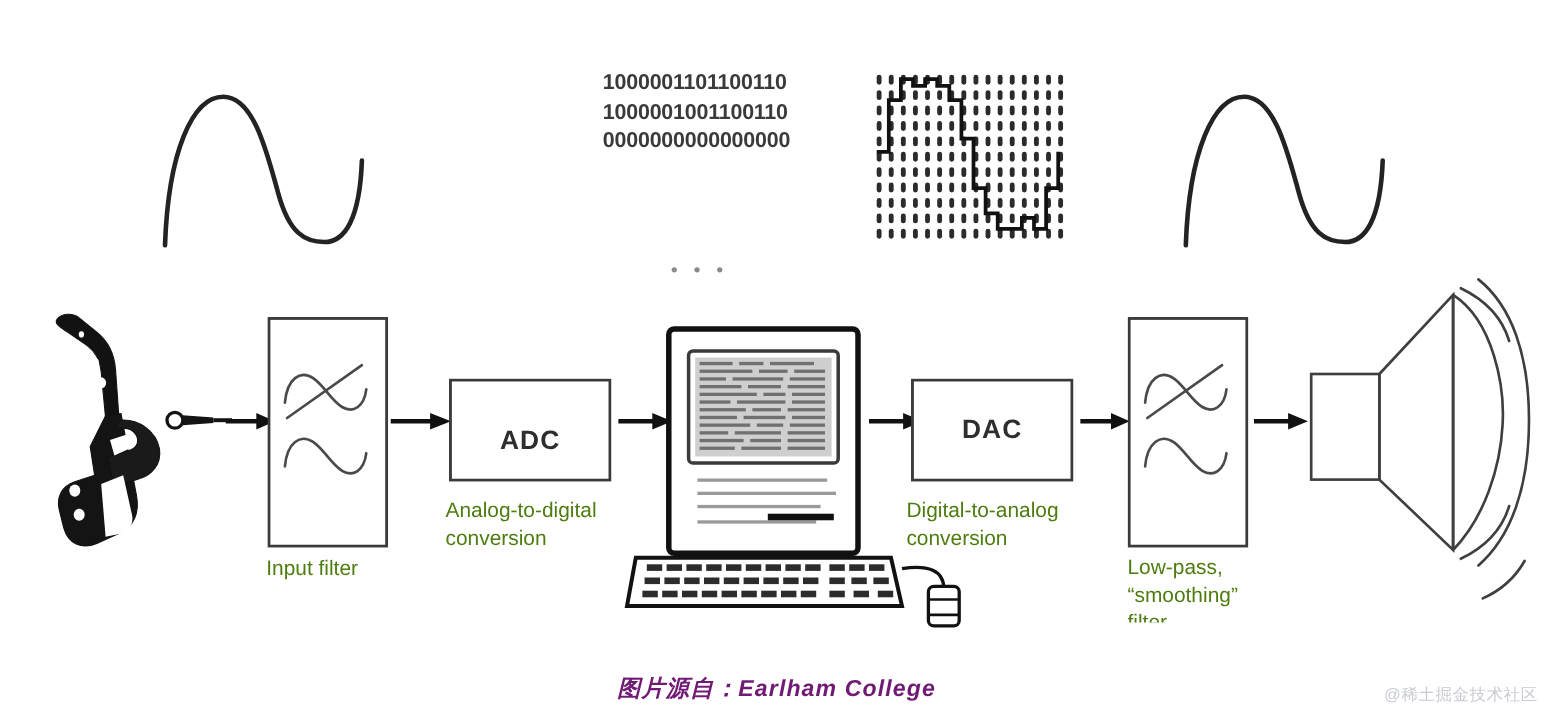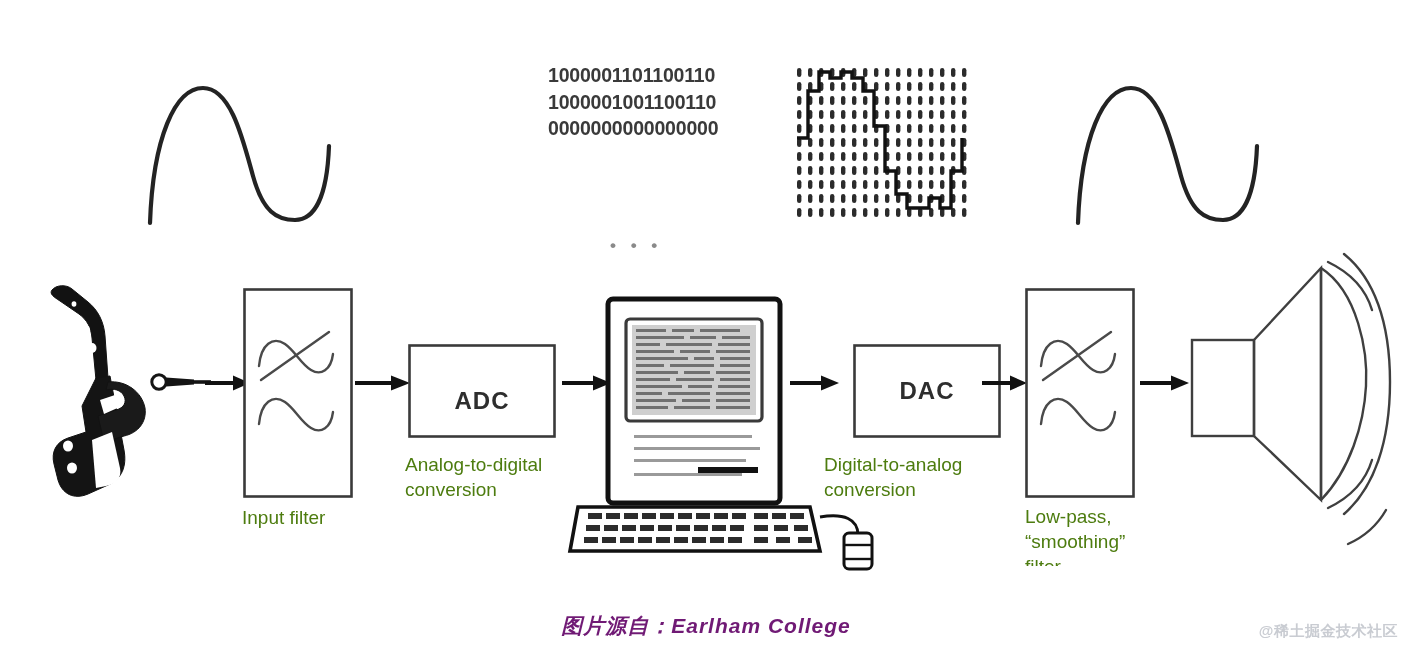--- a/index.html
+++ b/index.html
@@ -74,21 +74,20 @@
     color: #701a75;
     letter-spacing: 1px;
   }
   #watermark {
     right: 14px;
     top: 622px;
     font-family: "Liberation Sans", sans-serif;
     font-size: 15px;
     color: #c9ccd2;
     letter-spacing: 0.5px;
-    font-weight: bold;
   }
   svg { display: block; }
 </style>
 </head>
 <body>
 
 <div id="stage">
 
   <div class="abs" style="left:145px; top:68px; width:190px; height:160px;">
     <svg width="190" height="160" viewBox="0 0 190 160">
@@ -524,21 +523,21 @@
     </svg>
   </div>
 
   <div class="abs" style="left:790px; top:372px; width:52px; height:22px;">
     <svg width="52" height="22" viewBox="0 0 52 22">
       <line x1="0" y1="11" x2="33" y2="11" stroke="#111" stroke-width="4"></line>
       <polygon points="31,3.5 49,11 31,18.5" fill="#111"></polygon>
     </svg>
   </div>
 
-  <div class="abs" style="left:828px; top:344px; width:148px; height:94px;margin-left:25px;">
+  <div class="abs" style="left:828px; top:344px; width:148px; height:94px;">
     <svg width="148" height="94" viewBox="0 0 148 94" style="position:absolute;left:0;top:0;">
       <rect x="1.5" y="1.5" width="145" height="91" fill="#ffffff" stroke="#3a3a3a" stroke-width="2.6"></rect>
     </svg>
     <div class="abs boxtext" style="left:0; top:0; width:148px; height:94px; display:flex;
                 align-items:center; justify-content:center;">DAC</div>
   </div>
   <div class="abs blocklabel" style="left:824px; top:452px; width:210px;">Digital-to-analog
 conversion</div>
 
   <div class="abs" style="left:982px; top:372px; width:48px; height:22px;">

